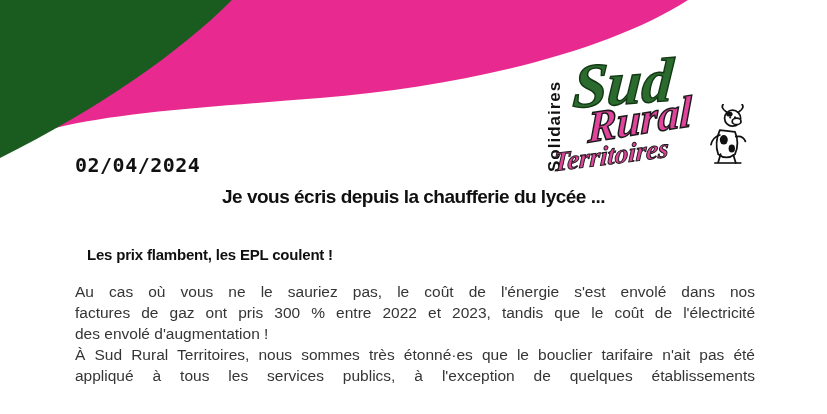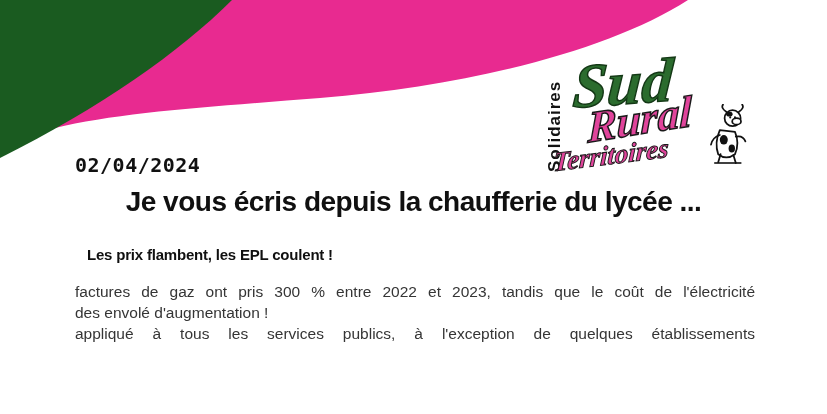--- a/index.html
+++ b/index.html
@@ -88,21 +88,21 @@
     letter-spacing: 0.5px;
     color: #111;
   }
   .doc-title {
     position: absolute;
     left: 0; right: 0; top: 186px;
     margin: 0;
     text-align: center;
     font-family: "Liberation Sans", sans-serif;
     font-weight: 700;
-    font-size: 28px;
+    font-size: 19px;
     letter-spacing: -0.5px;
     color: #101010;
   }
   .doc-subtitle {
     position: absolute;
     left: 75px; top: 234px;
     margin: 12px;
     font-family: "Liberation Sans", sans-serif;
     font-weight: 700;
     font-size: 15px;
@@ -163,18 +163,20 @@
     </svg>
   </div>
 
   <div class="doc-date">02/04/2024</div>
 
   <h1 class="doc-title">Je vous écris depuis la chaufferie du lycée ...</h1>
 
   <h2 class="doc-subtitle">Les prix flambent, les EPL coulent !</h2>
 
   <div class="doc-body">
+      <div class="body-line">Au cas où vous ne le sauriez pas, le coût de l'énergie s'est envolé dans nos</div>
       <div class="body-line">factures de gaz ont pris 300 % entre 2022 et 2023, tandis que le coût de l'électricité</div>
       <div class="body-line para-end">des envolé d'augmentation !</div>
+      <div class="body-line">À Sud Rural Territoires, nous sommes très étonné·es que le bouclier tarifaire n'ait pas été</div>
       <div class="body-line">appliqué à tous les services publics, à l'exception de quelques établissements</div>
     </div>
 
 </div>
 
 </body></html>

